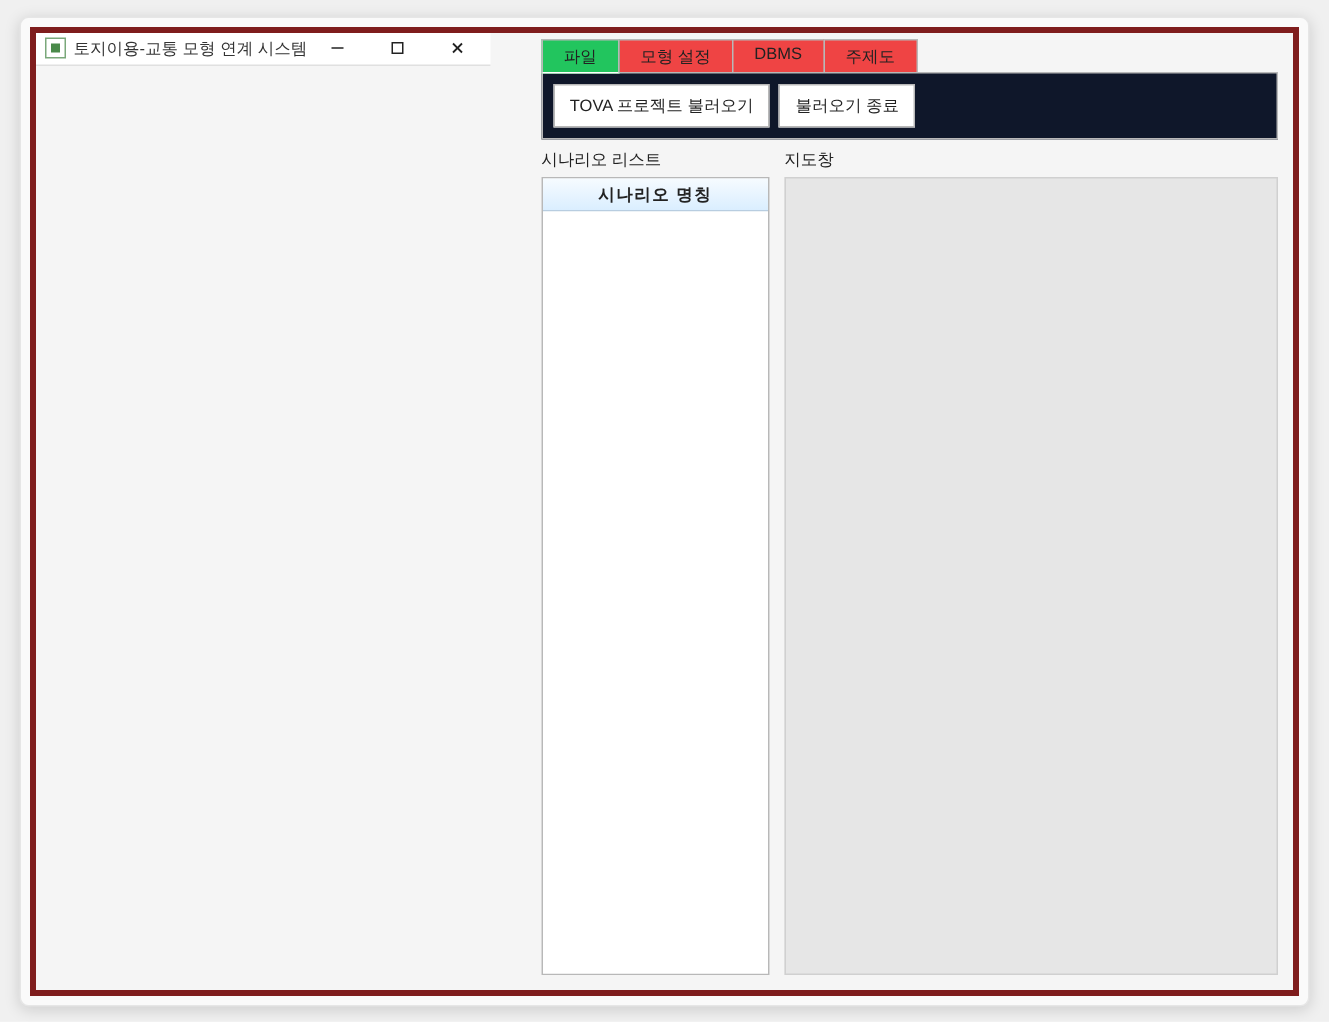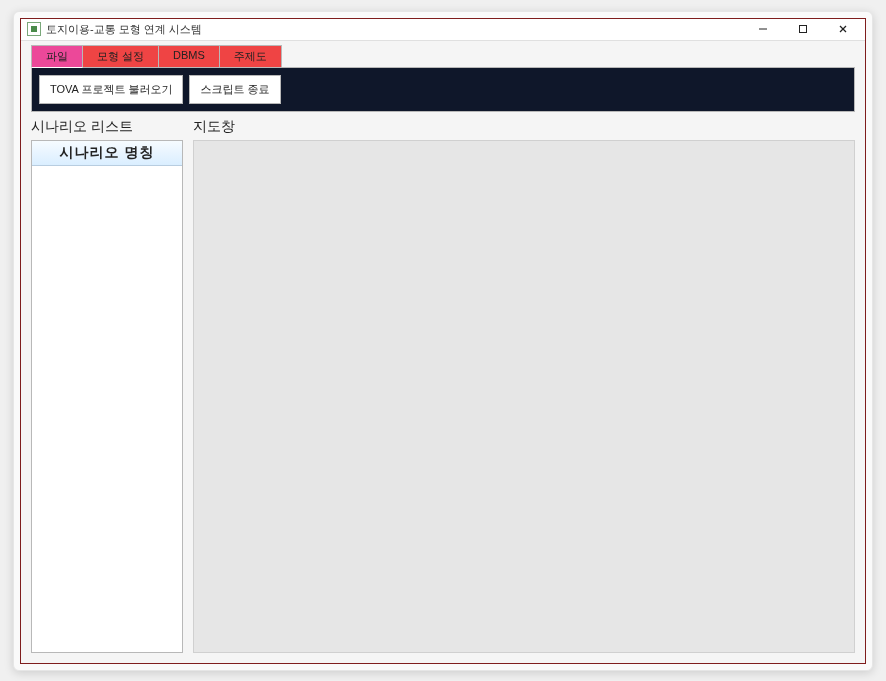--- a/index.html
+++ b/index.html
@@ -20,24 +20,25 @@
       background: #fafafa;
       border: 1px solid #e6e6e6;
       box-shadow: 0 2px 10px rgba(0,0,0,0.15);
       border-radius: 6px;
       padding: 6px;
     }
     .window {
       width: 100%;
       height: 100%;
       background: #f5f5f5;
-      border: 1px solid #7f1d1d;
-      display: flex;
-      flex-direction: column;
-      position: relative;
+      border: 4px solid #7f1d1d;
+      display: flex;
+      flex-direction: row;
+      position: relative;
+      gap: 24px;
     }
     .titlebar {
       height: 22px;
       background: #ffffff;
       display: flex;
       align-items: center;
       padding: 0 2px 0 6px;
       border-bottom: 1px solid #e0e0e0;
     }
     .app-icon {
@@ -95,21 +96,21 @@
       font-size: 11px;
       color: #222;
       background: #ef4444;
       border: 1px solid #b8b8b8;
       border-bottom: none;
       margin-right: -1px;
       cursor: pointer;
       position: relative;
     }
     .tab.active {
-      background: #ec4899;
+      background: #22c55e;
       border-bottom: 1px solid #ffffff;
       margin-bottom: -1px;
       z-index: 3;
     }
     .tab-panel {
       border: 1px solid #b8b8b8;
       background: #0f172a;
       padding: 7px;
       display: flex;
       gap: 6px;
@@ -131,37 +132,37 @@
       margin-top: 6px;
       gap: 10px;
       min-height: 0;
     }
     .sidebar {
       width: 152px;
       display: flex;
       flex-direction: column;
     }
     .panel-label {
-      font-size: 14px;
+      font-size: 11px;
       color: #222;
       margin-bottom: 4px;
     }
     .scenario-list {
       flex: 1;
       background: #ffffff;
       border: 1px solid #b8b8b8;
       display: flex;
       flex-direction: column;
     }
     .scenario-header {
       background: linear-gradient(#f6fbff, #daeeff);
       border-bottom: 1px solid #b8cde0;
       text-align: center;
       padding: 3px 0;
-      font-size: 14px;
+      font-size: 11px;
       font-weight: bold;
       color: #222;
       letter-spacing: 1px;
     }
     .scenario-body {
       flex: 1;
       background: #ffffff;
     }
     .map-area {
       flex: 1;
@@ -207,21 +208,21 @@
 
       <div class="tabs">
         <div class="tab active">파일</div>
         <div class="tab">모형 설정</div>
         <div class="tab">DBMS</div>
         <div class="tab">주제도</div>
       </div>
 
       <div class="tab-panel">
         <button class="toolbar-btn">TOVA 프로젝트 불러오기</button>
-        <button class="toolbar-btn">스크립트 종료</button>
+        <button class="toolbar-btn">불러오기 종료</button>
       </div>
 
       <div class="body-row">
 
         <div class="sidebar">
           <div class="panel-label">시나리오 리스트</div>
           <div class="scenario-list">
             <div class="scenario-header">시나리오 명칭</div>
             <div class="scenario-body"></div>
           </div>

